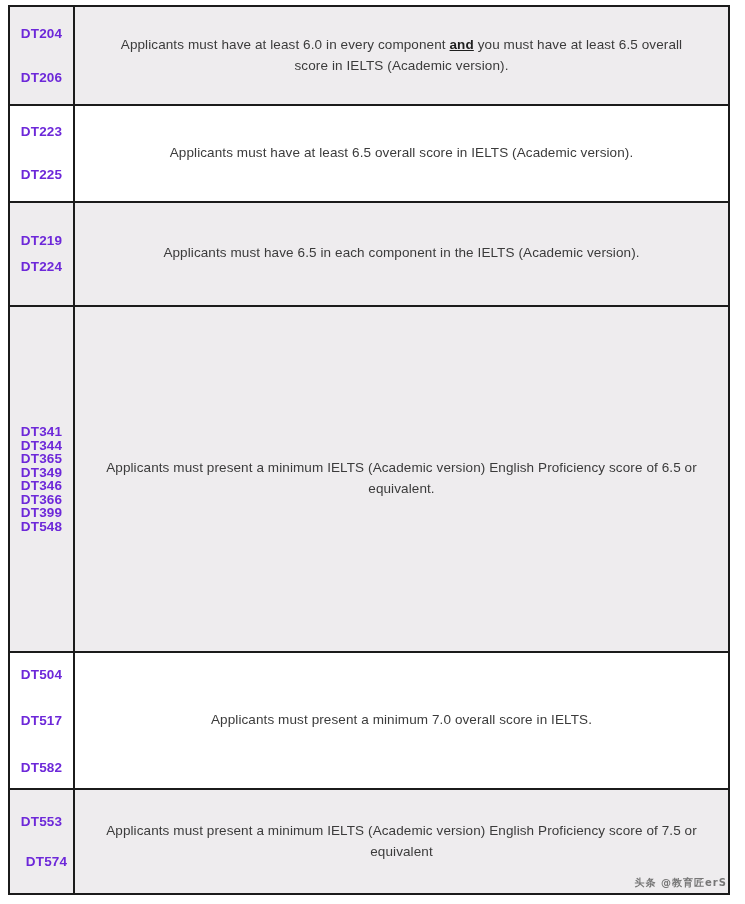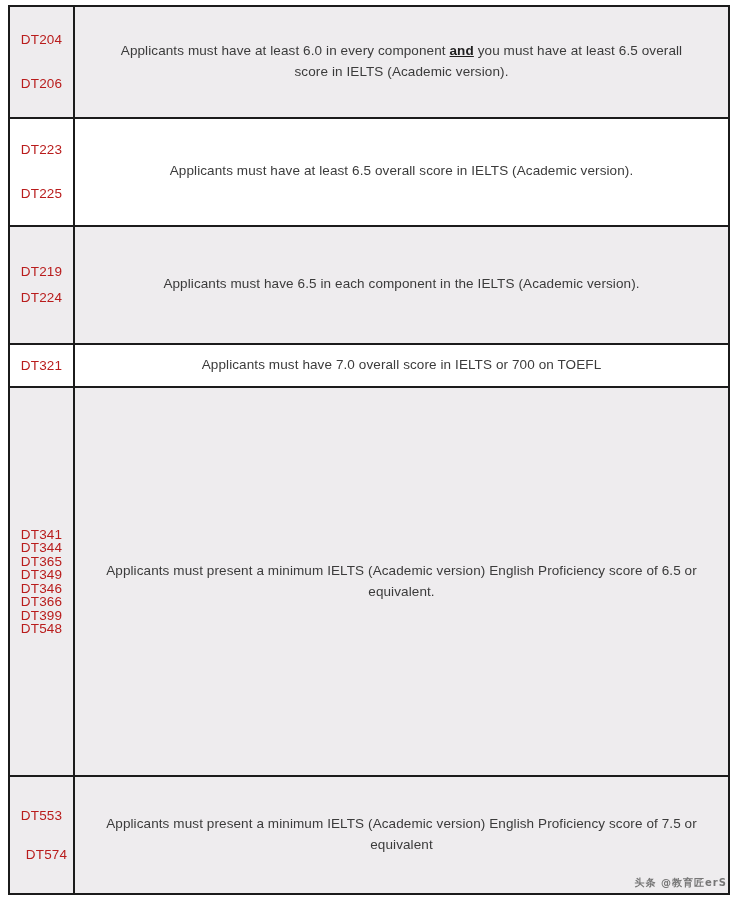--- a/index.html
+++ b/index.html
@@ -60,22 +60,22 @@
     display: flex;
     flex-direction: column;
     justify-content: center;
     align-items: center;
     gap: 0;
     height: 100%;
   }
 
   .code {
     font-size: 13.5px;
-    font-weight: normal;
-    color: #b91c1c;
+    font-weight: bold;
+    color: #6d28d9;
     letter-spacing: 0.2px;
     line-height: 1;
     padding: 0;
   }
 
   
   .row-1 .code + .code { margin-top: 30px; }
   .row-2 .code + .code { margin-top: 30px; }
   .row-3 .code + .code { margin-top: 12px; }
   .row-5 .code + .code { }
@@ -146,45 +146,47 @@
     <tr class="row-3 shade-light">
       <td class="code-cell">
         <div class="code-list">
           <span class="code">DT219</span>
           <span class="code">DT224</span>
         </div>
       </td>
       <td class="desc-cell">Applicants must have 6.5 in each component in the IELTS (Academic version).</td>
     </tr>
 
-    <tr class="row-4 shade-white">
-      <td class="code-cell">
-        <div class="code-list">
-          <span class="code">DT321</span>
-        </div>
-      </td>
-      <td class="desc-cell">Applicants must have 7.0 overall score in IELTS or 700 on TOEFL</td>
-    </tr>
 
     <tr class="row-5 shade-light">
       <td class="code-cell">
         <div class="code-list">
           <span class="code">DT341</span>
           <span class="code">DT344</span>
           <span class="code">DT365</span>
           <span class="code">DT349</span>
           <span class="code">DT346</span>
           <span class="code">DT366</span>
           <span class="code">DT399</span>
           <span class="code">DT548</span>
         </div>
       </td>
       <td class="desc-cell">Applicants must present a minimum IELTS (Academic version) English Proficiency score of 6.5 or equivalent.</td>
     </tr>
 
+    <tr class="row-6 shade-white">
+      <td class="code-cell">
+        <div class="code-list">
+          <span class="code">DT504</span>
+          <span class="code">DT517</span>
+          <span class="code">DT582</span>
+        </div>
+      </td>
+      <td class="desc-cell">Applicants must present a minimum 7.0 overall score in IELTS.</td>
+    </tr>
 
     <tr class="row-7 shade-light">
       <td class="code-cell">
         <div class="code-list">
           <span class="code">DT553</span>
           <span class="code">DT574</span>
         </div>
       </td>
       <td class="desc-cell">Applicants must present a minimum IELTS (Academic version) English Proficiency score of 7.5 or equivalent</td>
     </tr>

